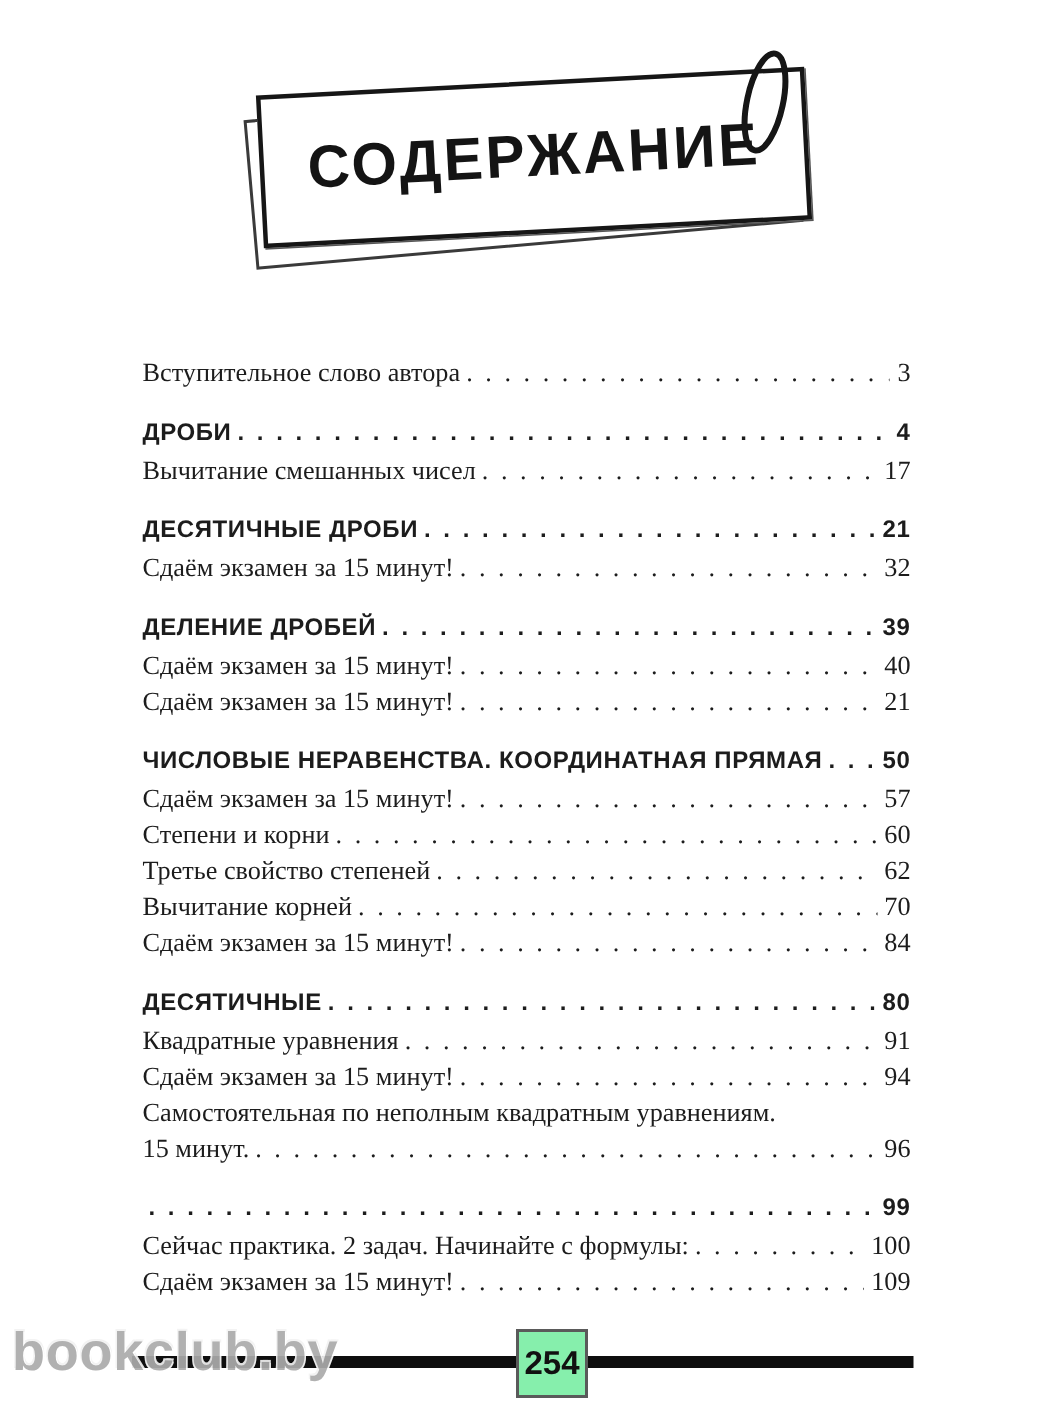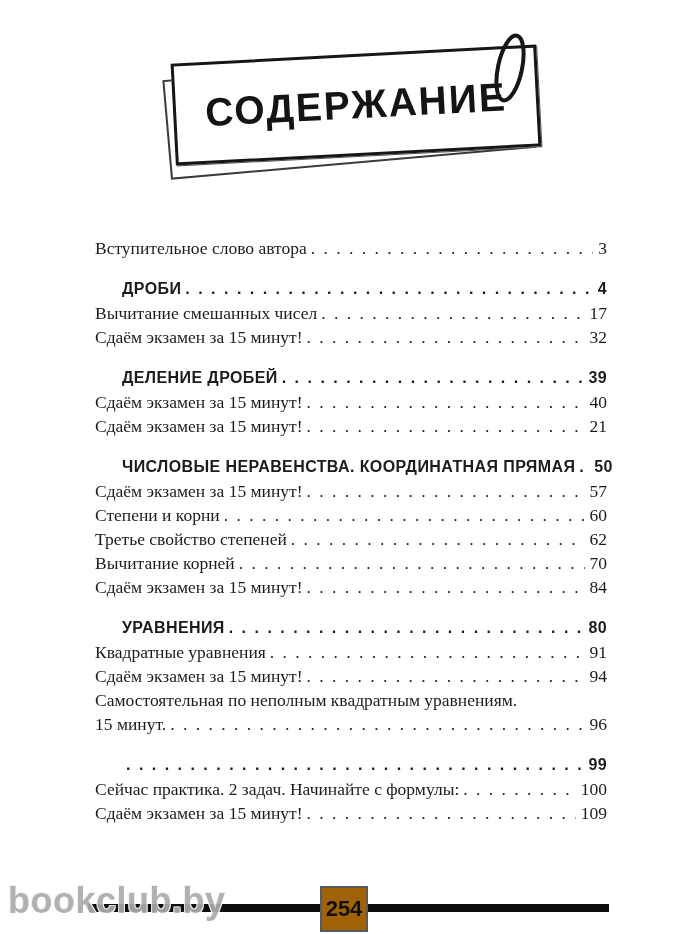--- a/index.html
+++ b/index.html
@@ -42,21 +42,21 @@
   
   .toc {
     position: absolute; left: 95px; top: 236px; width: 512px;
     font-size: 17.5px;
   }
   .row {
     display: flex; align-items: baseline;
     height: 24px; line-height: 24px;
     white-space: nowrap;
   }
-  .row.gap { margin-top: 17px; margin-left: 27px; }
+  .row.gap { margin-top: 17px; }
   .row .label { flex: 0 0 auto; }
   .row .leader {
     flex: 1 1 auto; overflow: hidden;
     margin: 0 5px 0 4px;
     min-width: 10px;
   }
   .row .leader::after {
     content: ". . . . . . . . . . . . . . . . . . . . . . . . . . . . . . . . . . . . . . . . . . . . . . . . . . . . . . . . . . . . . . . .";
     letter-spacing: 2px;
   }
@@ -69,23 +69,23 @@
   }
   .row.noleader .leader::after { content: ""; }
 
   
   .footer-bar {
     position: absolute; left: 88px; top: 904px;
     width: 521px; height: 8px;
     background: #0e0e0e; z-index: 1;
   }
   .pagenum-box {
-    position: absolute; left: 320px; top: 886px;
+    position: absolute; left: 344px; top: 886px;
     width: 44px; height: 42px;
-    background: #a16207; border: 2px solid #5a5a5a;
+    background: #86efac; border: 2px solid #5a5a5a;
     z-index: 2;
     display: flex; align-items: center; justify-content: center;
     font-family: "Liberation Sans", sans-serif;
     font-weight: 700; font-size: 22px; color: #111;
   }
   .watermark {
     position: absolute; left: 8px; top: 880px; z-index: 3;
     font-family: "Liberation Sans", sans-serif;
     font-weight: 700; font-size: 36px;
     color: #ababab; opacity: 0.92;
@@ -117,20 +117,25 @@
       <div class="row hdr gap">
     <span class="label">ДРОБИ</span>
     <span class="leader"></span>
     <span class="pnum">4</span>
   </div>
       <div class="row">
     <span class="label">Вычитание смешанных чисел</span>
     <span class="leader"></span>
     <span class="pnum">17</span>
   </div>
+      <div class="row hdr gap">
+    <span class="label">ДЕСЯТИЧНЫЕ ДРОБИ</span>
+    <span class="leader"></span>
+    <span class="pnum">21</span>
+  </div>
       <div class="row">
     <span class="label">Сдаём экзамен за 15 минут!</span>
     <span class="leader"></span>
     <span class="pnum">32</span>
   </div>
       <div class="row hdr gap">
     <span class="label">ДЕЛЕНИЕ ДРОБЕЙ</span>
     <span class="leader"></span>
     <span class="pnum">39</span>
   </div>
@@ -168,21 +173,21 @@
     <span class="label">Вычитание корней</span>
     <span class="leader"></span>
     <span class="pnum">70</span>
   </div>
       <div class="row">
     <span class="label">Сдаём экзамен за 15 минут!</span>
     <span class="leader"></span>
     <span class="pnum">84</span>
   </div>
       <div class="row hdr gap">
-    <span class="label">УРАВНЕНИЯ</span>
+    <span class="label">ДЕСЯТИЧНЫЕ</span>
     <span class="leader"></span>
     <span class="pnum">80</span>
   </div>
       <div class="row">
     <span class="label">Квадратные уравнения</span>
     <span class="leader"></span>
     <span class="pnum">91</span>
   </div>
       <div class="row">
     <span class="label">Сдаём экзамен за 15 минут!</span>

